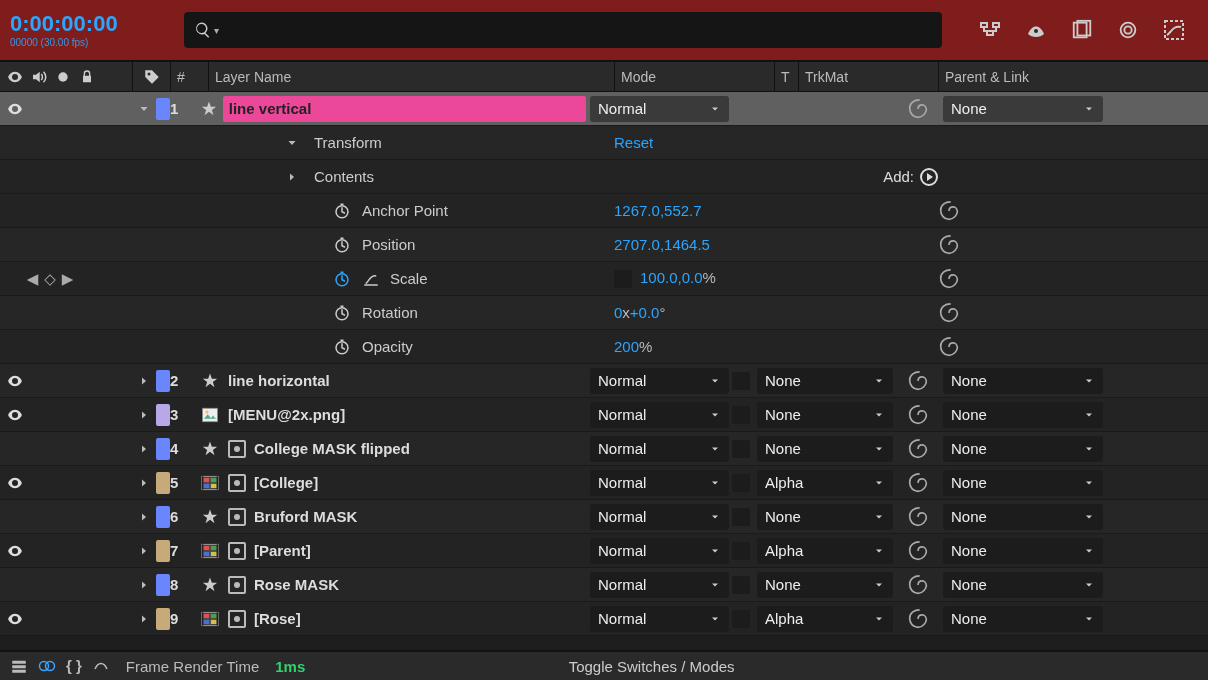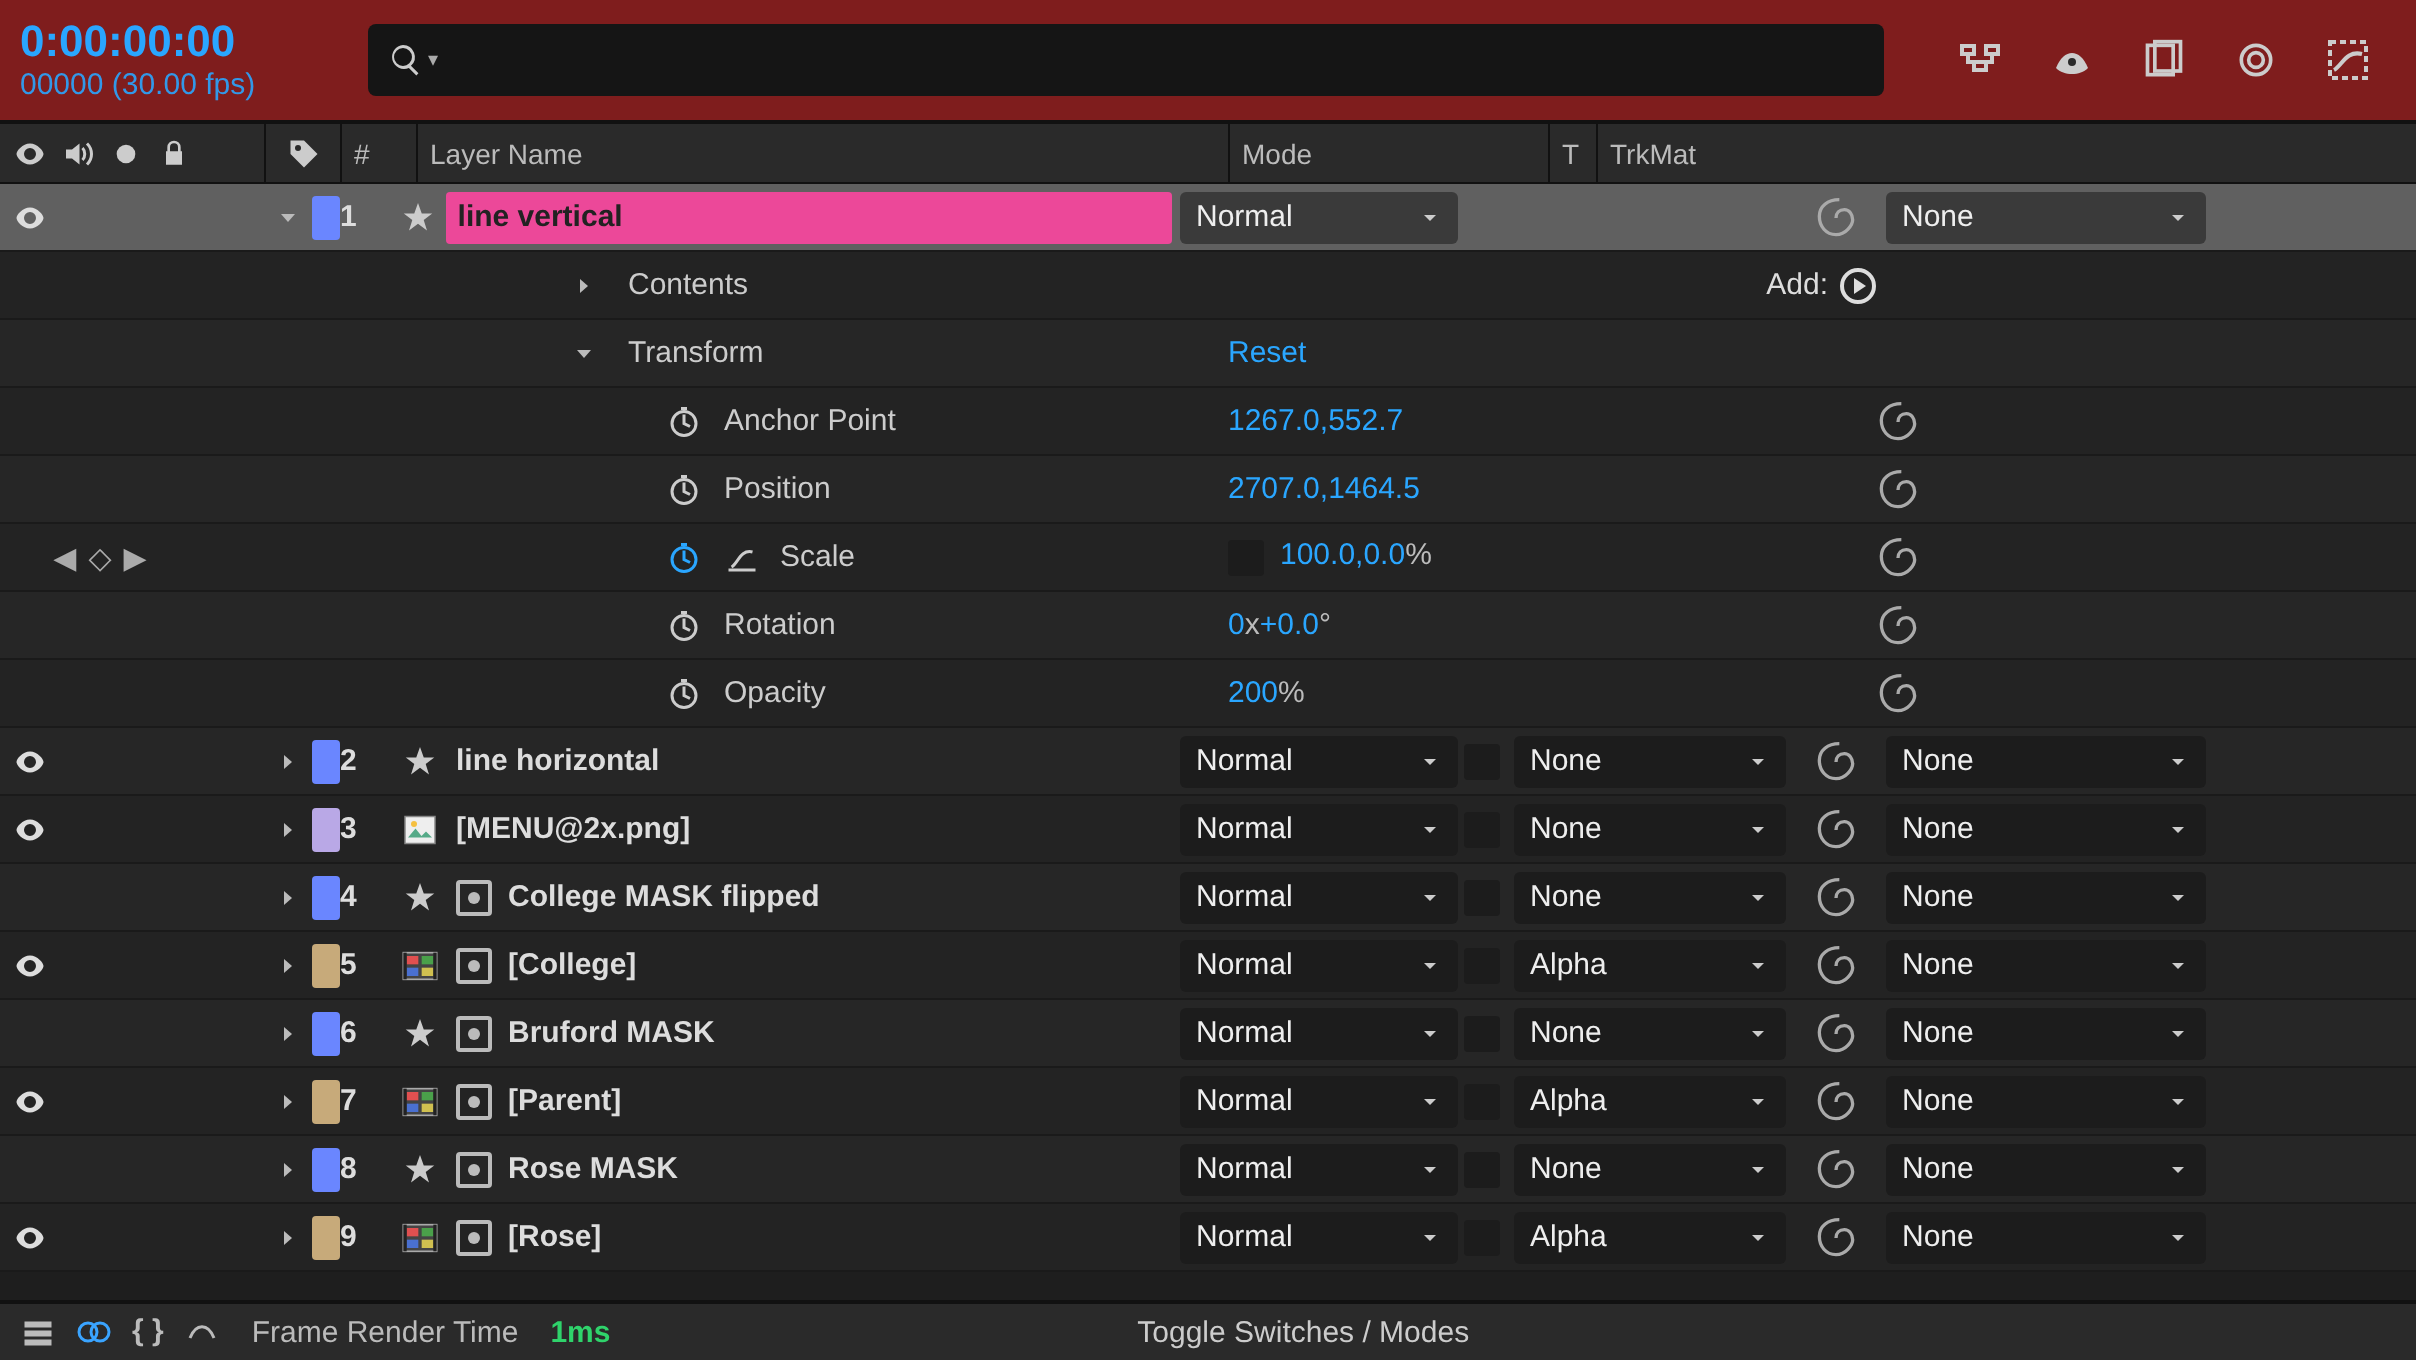--- a/index.html
+++ b/index.html
@@ -3,21 +3,21 @@
 <meta charset="utf-8">
 <style>
   * { box-sizing: border-box; margin: 0; padding: 0; font-family: 'Segoe UI', Arial, sans-serif; }
   body { background: #1e1e1e; color: #ccc; font-size: 15px; width: 1208px; height: 680px; overflow: hidden; }
   .timeline-panel { display: flex; flex-direction: column; height: 100%; }
 
   
   .top-bar { height: 62px; background: #7f1d1d; display: flex; align-items: center; padding: 4px 10px; gap: 14px; border-bottom: 2px solid #111; }
   .timecode-block { display: flex; flex-direction: column; min-width: 160px; }
   .timecode { color: #2aa6ff; font-size: 22px; font-weight: 600; line-height: 1.1; }
-  .timecode-sub { color: #2aa6ff; font-size: 15px; opacity: .9; }
+  .timecode-sub { color: #2aa6ff; font-size: 10px; opacity: .9; }
   .search-wrap { flex: 1; height: 36px; background: #151515; border-radius: 4px; display: flex; align-items: center; padding: 0 10px; margin-right: 20px; }
   .search-wrap svg { width: 18px; height: 18px; fill: #aaa; }
   .search-input { flex: 1; background: transparent; border: none; outline: none; color: #eee; font-size: 15px; margin-left: 6px; }
   .top-icons { display: flex; gap: 18px; margin-right: 10px; }
   .top-icons .ico-btn { width: 28px; height: 28px; display: flex; align-items: center; justify-content: center; cursor: pointer; }
   .top-icons svg { fill: #ccc; }
 
   
   .col-header { height: 30px; background: #2a2a2a; display: flex; align-items: center; font-size: 14px; color: #bbb; border-bottom: 1px solid #111; }
   .seg { display: flex; align-items: center; height: 100%; border-left: 1px solid #111; padding: 0 6px; gap: 6px; }
@@ -185,20 +185,23 @@
       </div>
     <div class="seg col-mode">
         <span>Mode</span>
       </div>
     <div class="seg col-t">
         <span>T</span>
       </div>
     <div class="seg col-trkmat">
         <span>TrkMat</span>
       </div>
+    <div class="seg col-parent">
+        <span>Parent &amp; Link</span>
+      </div>
   </div>
 
   <div class="rows" id="rows">
       <div class="row alt sel">
     <div class="c-av">
       <span class="eye">
             <svg width="18" height="18" viewBox="0 0 24 24">
               <path d="M12 5c5 0 9 5 9 7s-4 7-9 7-9-5-9-7 4-7 9-7zm0 3a4 4 0 100 8 4 4 0 000-8z" fill="#ddd"></path>
             </svg>
           </span>
@@ -241,50 +244,50 @@
         </div>
     <div class="c-parent">
           <div class="dd wide">
             <span>None</span>
             <svg class="chev" viewBox="0 0 24 24">
               <path d="M6 9l6 6 6-6z" fill="#ccc"></path>
             </svg>
           </div>
         </div>
   </div>
+      <div class="row prop">
+  <div class="prop-nav"></div>
+  <div class="prop-label indent1" style="width:514px">
+    <span class="c-twirl">
+            <svg width="12" height="12" viewBox="0 0 24 24">
+              <path d="M5 8l7 8 7-8z" fill="#bbb"></path>
+            </svg>
+          </span>
+    <span>Transform</span>
+  </div>
+  <div class="val-col"><span class="reset">Reset</span></div>
+  <div class="link-col"></div>
+</div>
       <div class="row prop alt">
   <div class="prop-nav"></div>
   <div class="prop-label indent1" style="width:514px">
     <span class="c-twirl">
             <svg width="12" height="12" viewBox="0 0 24 24">
               <path d="M8 5l8 7-8 7z" fill="#bbb"></path>
             </svg>
           </span>
     <span>Contents</span>
   </div>
   <div style="flex:1"></div>
   <div class="add-link">
           <span>Add:</span>
           <span class="play-circle">
             <span class="tri"></span>
           </span>
         </div>
-</div>
-      <div class="row prop">
-  <div class="prop-nav"></div>
-  <div class="prop-label indent1" style="width:514px">
-    <span class="c-twirl">
-            <svg width="12" height="12" viewBox="0 0 24 24">
-              <path d="M5 8l7 8 7-8z" fill="#bbb"></path>
-            </svg>
-          </span>
-    <span>Transform</span>
-  </div>
-  <div class="val-col"><span class="reset">Reset</span></div>
-  <div class="link-col"></div>
 </div>
       <div class="row prop alt">
     <div class="prop-nav"></div>
     <div class="prop-label indent2" style="width:514px">
 
       <span class="stopwatch " style="color:#ccc">
             <svg width="18" height="18" viewBox="0 0 24 24">
               <circle cx="12" cy="13" r="8" fill="none" stroke="currentColor" stroke-width="2"></circle>
               <path d="M12 7v6l4 2M10 3h4" stroke="currentColor" stroke-width="2" fill="none"></path>
             </svg>

